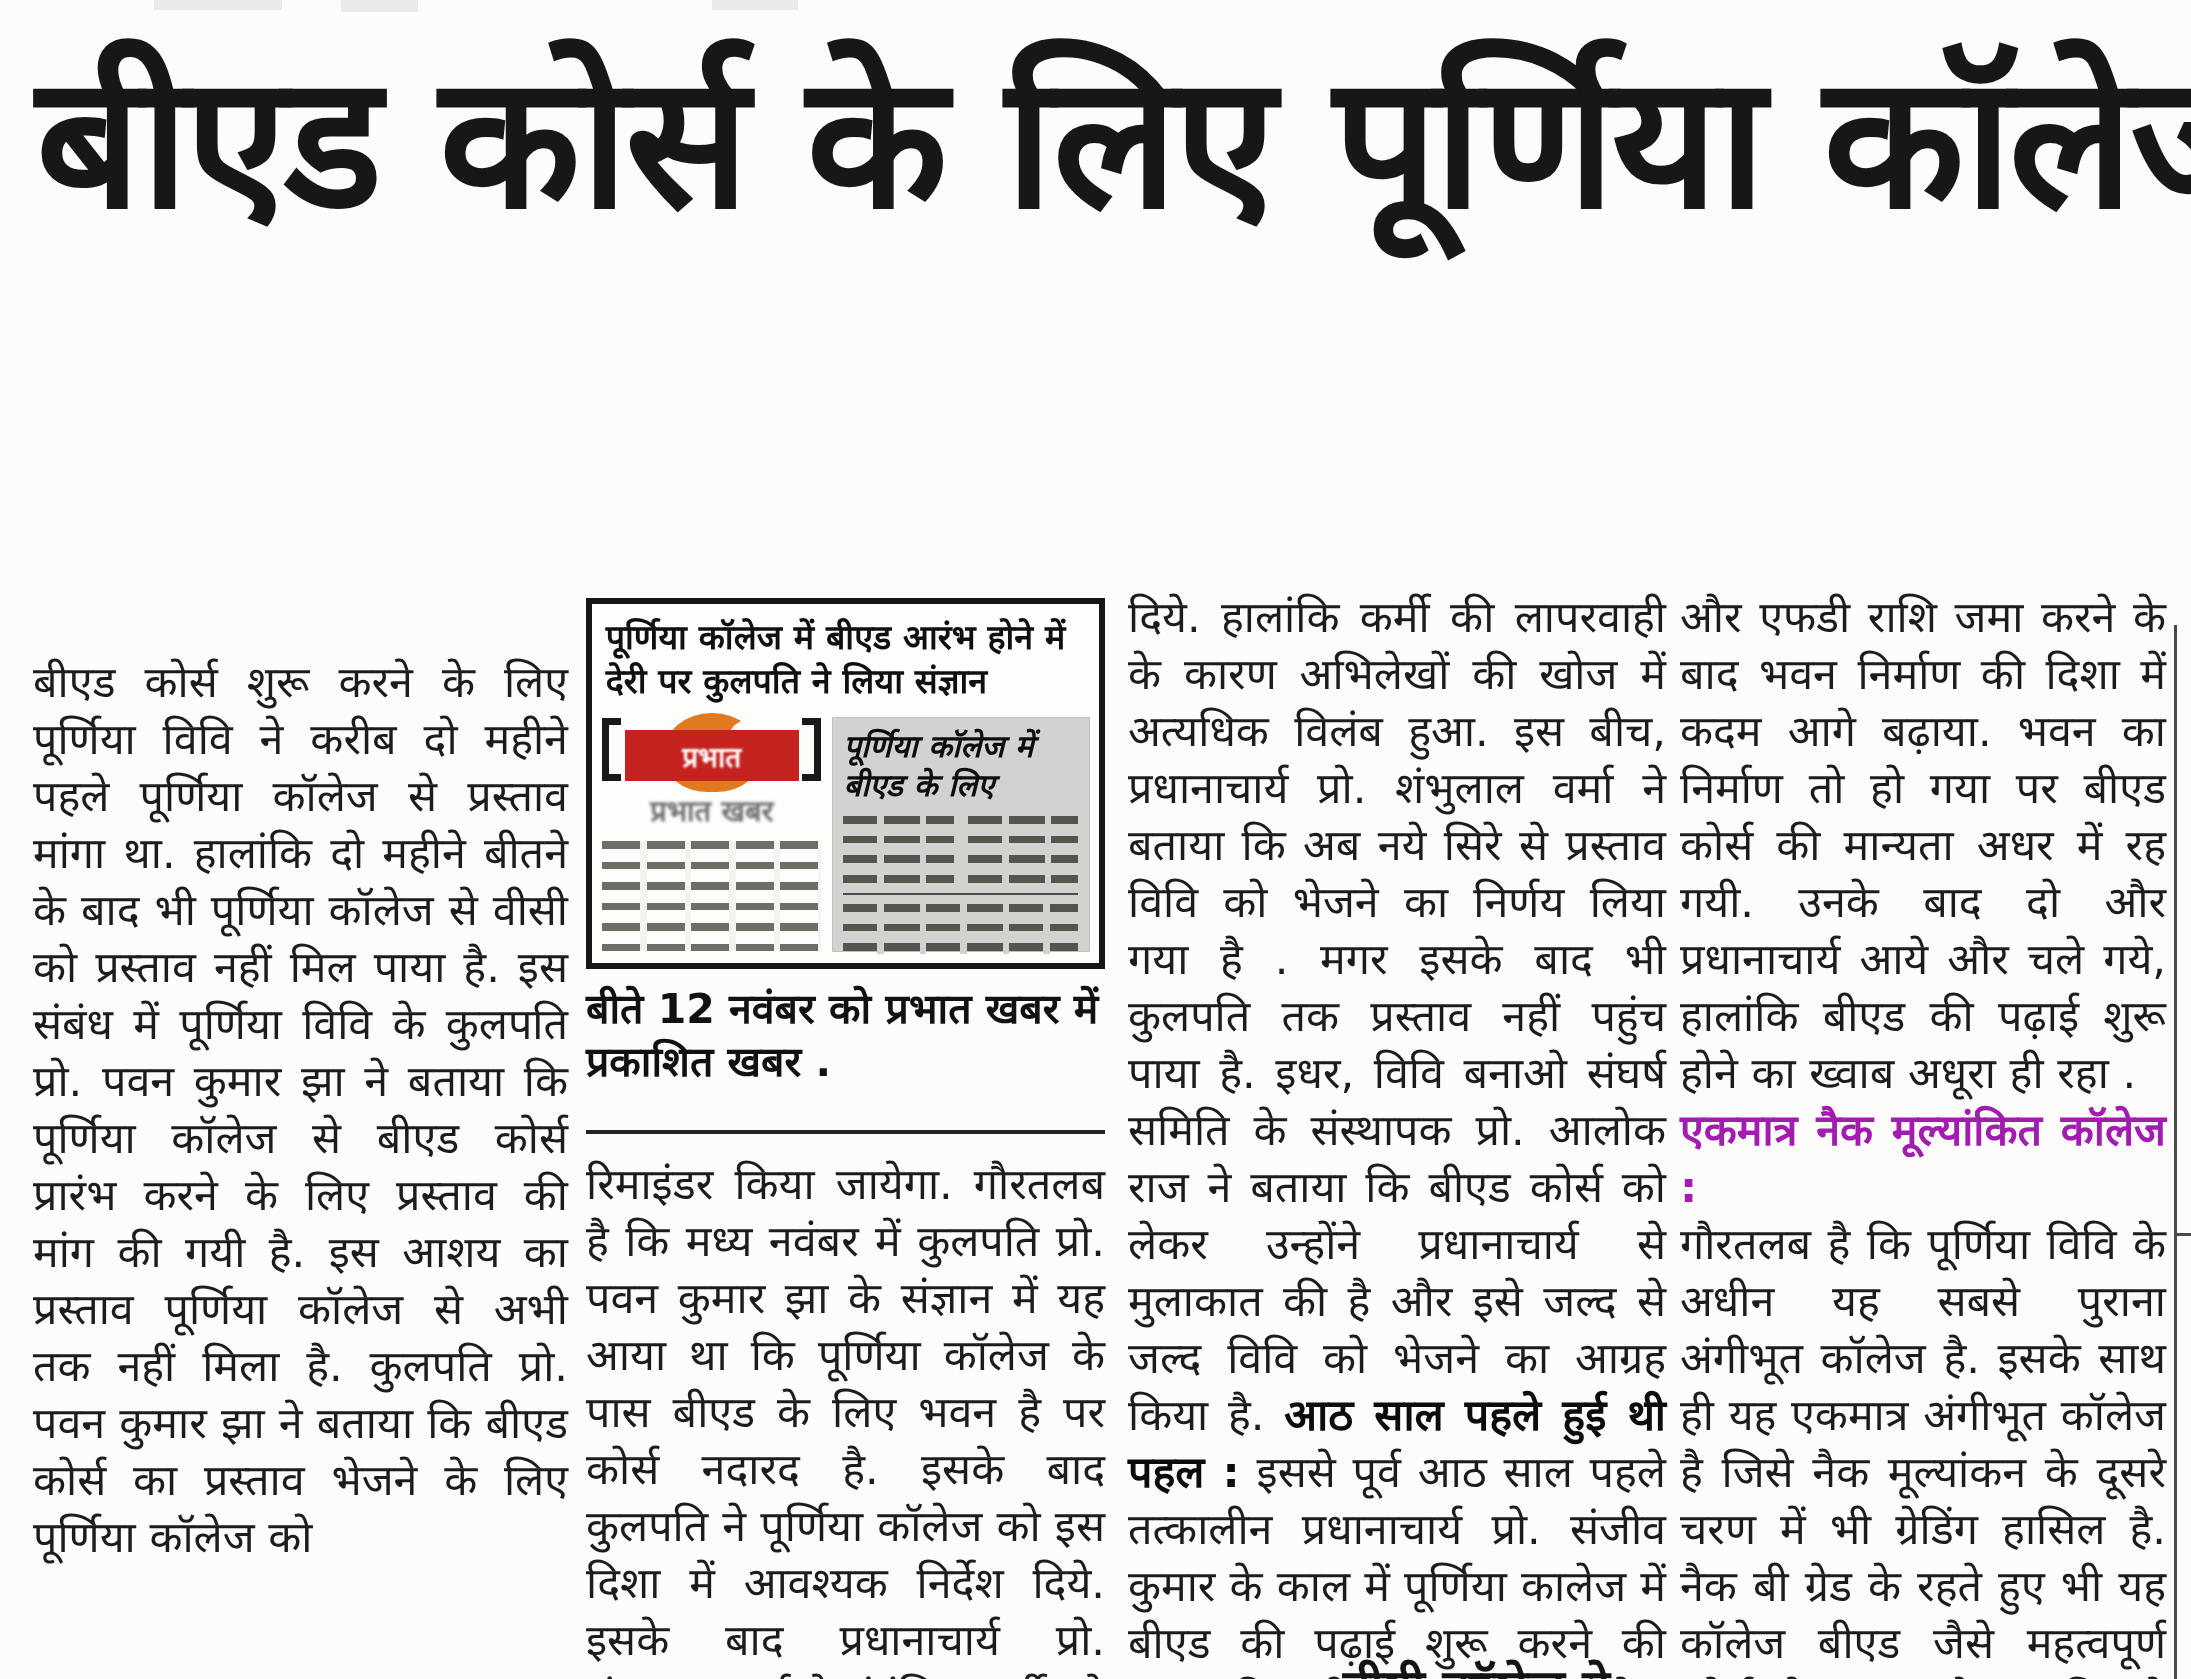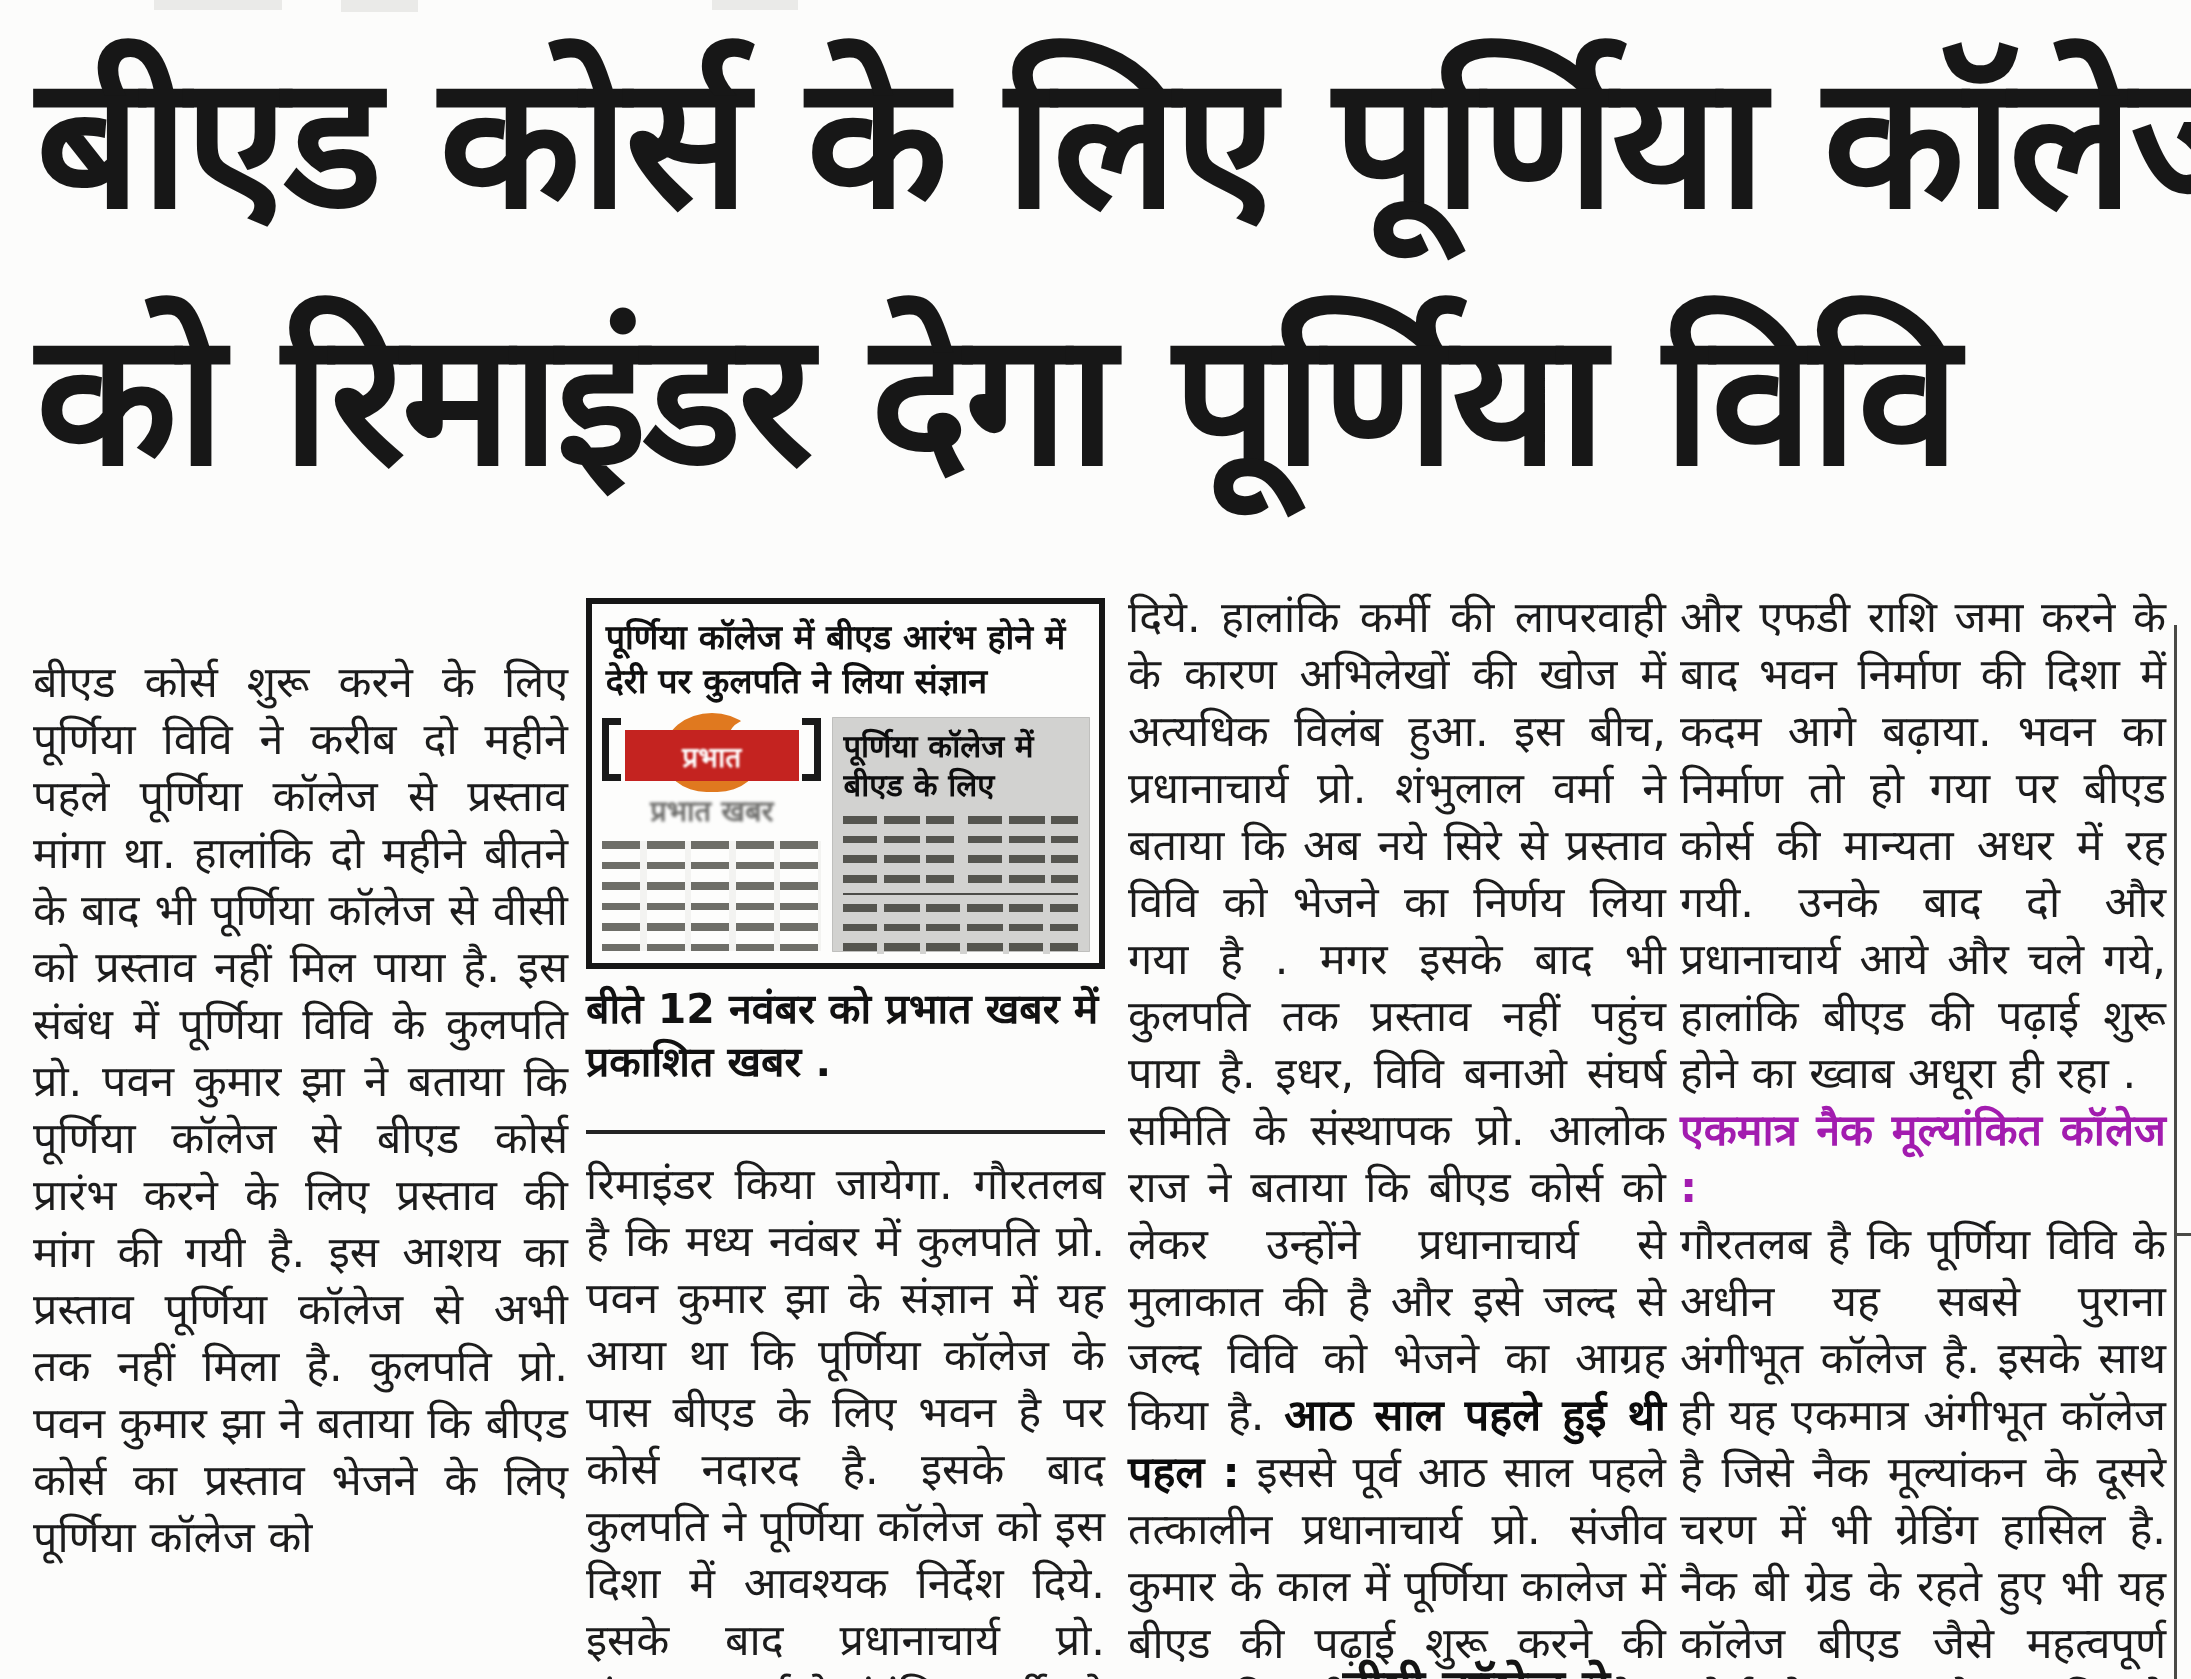--- a/index.html
+++ b/index.html
@@ -26,21 +26,21 @@
   .byline{display:block;width:fit-content;margin:26px auto 0;font-size:40px;font-weight:800;
           color:#151515;border-bottom:4.3px solid #151515;padding-bottom:5.1px;}
   .col1-body{margin-top:79px;}
 
   
   .clipbox{border:6px solid #161616;background:#fdfdfc;}
   .clip-headline{font-size:34px;font-weight:800;line-height:1.28;color:#101010;
                  padding:12px 13.7px 8.6px;text-align:left;margin:0;}
   .photo{display:flex;gap:12px;padding:6.8px 10.3px 12px;height:233px;box-sizing:content-box;}
   .photo-left{width:45%;display:flex;flex-direction:column;}
-  .photo-right{flex:1;background:#d2d2d0;padding:8.6px 10.3px;box-shadow:0 0 0 0.9px #b9b9b6;}
+  .photo-right{flex:1;background:#d2d2d0;padding:8.6px 10.3px;box-shadow:0 0 0 0.9px #b9b9b6;font-style:italic;}
 
   .logo-row{display:flex;align-items:stretch;height:101px;}
   .bracket{width:19px;border:7.7px solid #1a1a1a;box-sizing:border-box;}
   .bracket.left{border-right:none;}
   .bracket.right{border-left:none;}
   .logo-core{flex:1;position:relative;margin:0 3.4px;}
   .logo-sun{position:absolute;top:-5.1px;left:50%;transform:translateX(-50%);
             width:96px;height:79px;background:#e0791f;border-radius:52% 52% 46% 46%;}
   .logo-sun::after{content:"";position:absolute;right:-8.6px;top:5.1px;width:38px;height:17px;
             background:#fdfdfc;border-radius:50% 80% 60% 90%;transform:rotate(-28deg);}
@@ -80,21 +80,20 @@
 <body>
 
 <div class="page">
 
   <div class="smudge" style="left:154px;top:0;width:128px;height:10.3px;"></div>
   <div class="smudge" style="left:341px;top:0;width:77px;height:12px;"></div>
   <div class="smudge" style="left:712px;top:0;width:86px;height:10.3px;"></div>
 
   <div class="headline">
     <div>बीएड कोर्स के लिए पूर्णिया कॉलेज</div>
-    <div>को रिमाइंडर देगा पूर्णिया विवि</div>
   </div>
 
   <div class="col" style="left:33px;top:575px;width:535px;">
     <p class="body-text col1-body">बीएड कोर्स शुरू करने के लिए पूर्णिया विवि ने करीब दो महीने पहले पूर्णिया कॉलेज से प्रस्ताव मांगा था. हालांकि दो महीने बीतने के बाद भी पूर्णिया कॉलेज से वीसी को प्रस्ताव नहीं मिल पाया है. इस संबंध में पूर्णिया विवि के कुलपति प्रो. पवन कुमार झा ने बताया कि पूर्णिया कॉलेज से बीएड कोर्स प्रारंभ करने के लिए प्रस्ताव की मांग की गयी है. इस आशय का प्रस्ताव पूर्णिया कॉलेज से अभी तक नहीं मिला है. कुलपति प्रो. पवन कुमार झा ने बताया कि बीएड कोर्स का प्रस्ताव भेजने के लिए पूर्णिया कॉलेज को</p>
   </div>
 
   <div class="col" style="left:586px;top:598px;width:519px;">
 
     <div class="clipbox">
       <p class="clip-headline">पूर्णिया कॉलेज में बीएड आरंभ होने में देरी पर कुलपति ने लिया संज्ञान</p>

